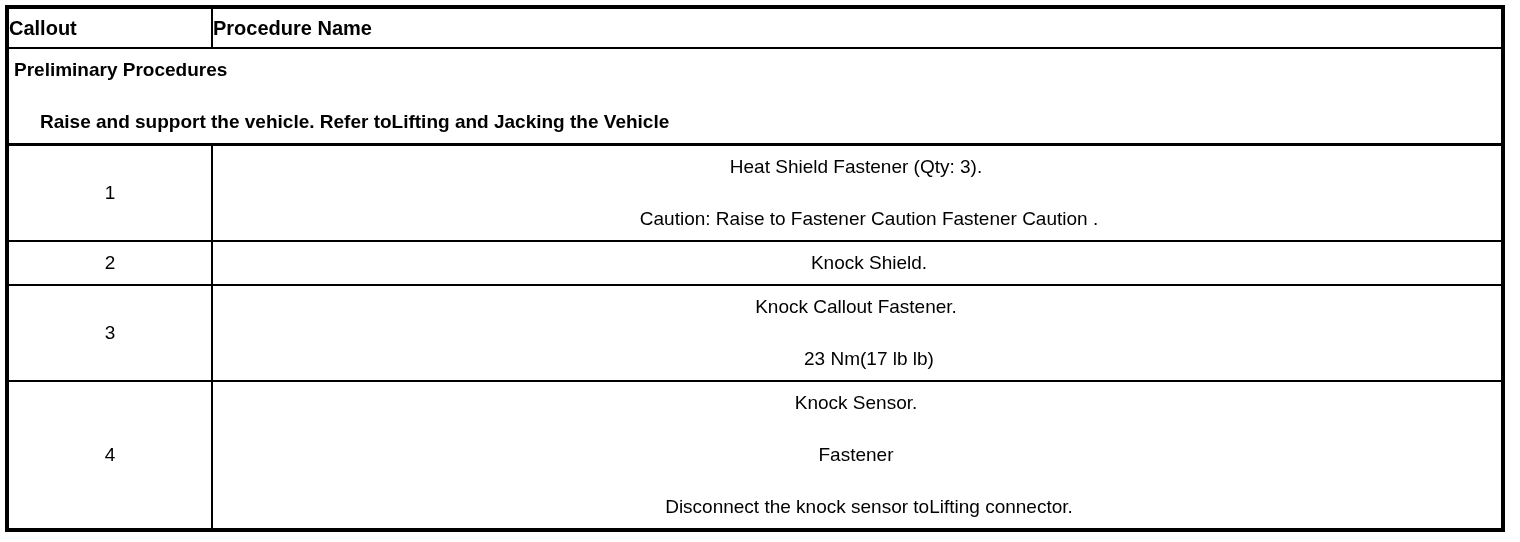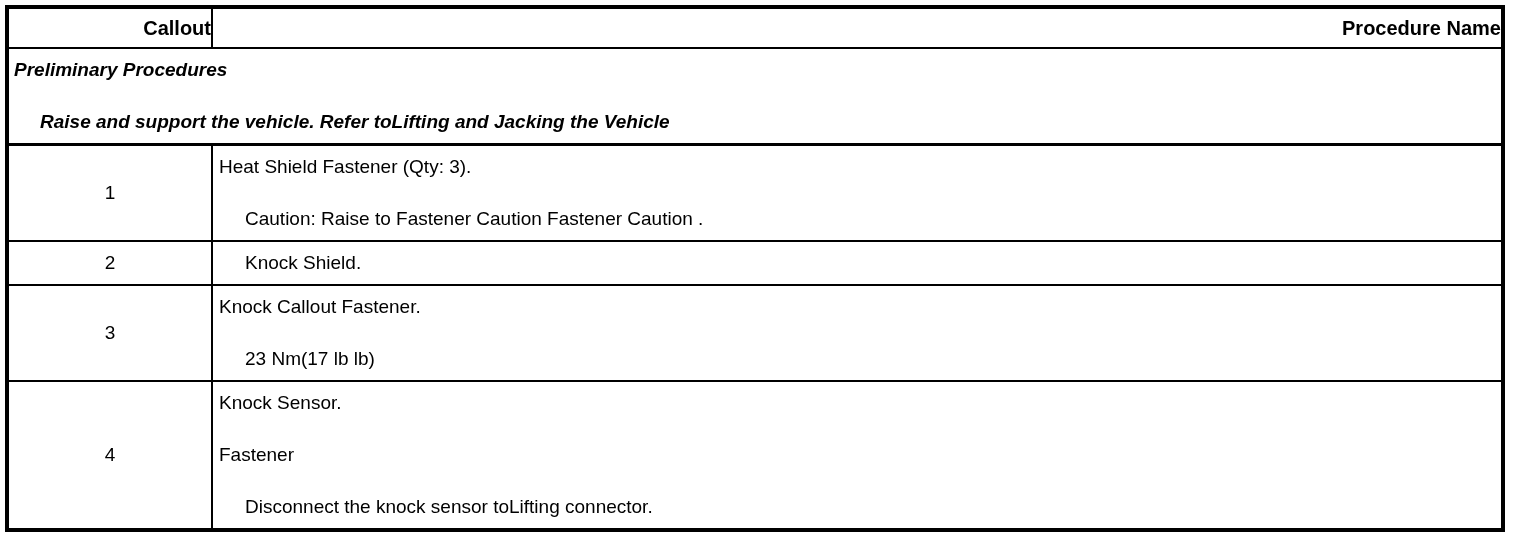--- a/index.html
+++ b/index.html
@@ -25,21 +25,21 @@
     width: 100%;
     border-collapse: collapse;
     table-layout: fixed;
   }
   
   .header-row th {
     height: 38px;
     border-bottom: 2px solid #000000;
     font-size: 20px;
     font-weight: bold;
-    text-align: right;
+    text-align: left;
     vertical-align: middle;
     padding: 0;
     border-radius: 8px;
   }
   .header-row th.callout-col {
     width: 202px;
     border-right: 2px solid #000000;
   }
   .preliminary-row td {
     border-bottom: 3px solid #000000;
@@ -55,29 +55,30 @@
   }
   td.callout-cell {
     width: 202px;
     border-right: 2px solid #000000;
     text-align: center;
     vertical-align: middle !important;
     font-size: 19px;
   }
   td.component-cell {
     padding: 8px 8px 8px 6px;
+    text-align: center;
   }
   .cell-line {
     margin: 0 0 26px 0;
     line-height: 26px;
     font-size: 19px;
   }
   .cell-line:last-child { margin-bottom: 0; margin-left: 26px; }
   .cell-line b { font-weight: normal; }
-  .bold-line { font-weight: bold; font-style: italic; }
+  .bold-line { font-weight: bold; }
 </style>
 </head>
 <body>
 
 <div class="table-wrap">
   <table class="callout-table">
     <thead>
       <tr class="header-row">
         <th class="callout-col">Callout</th>
         <th class="component-col">Procedure Name</th>

